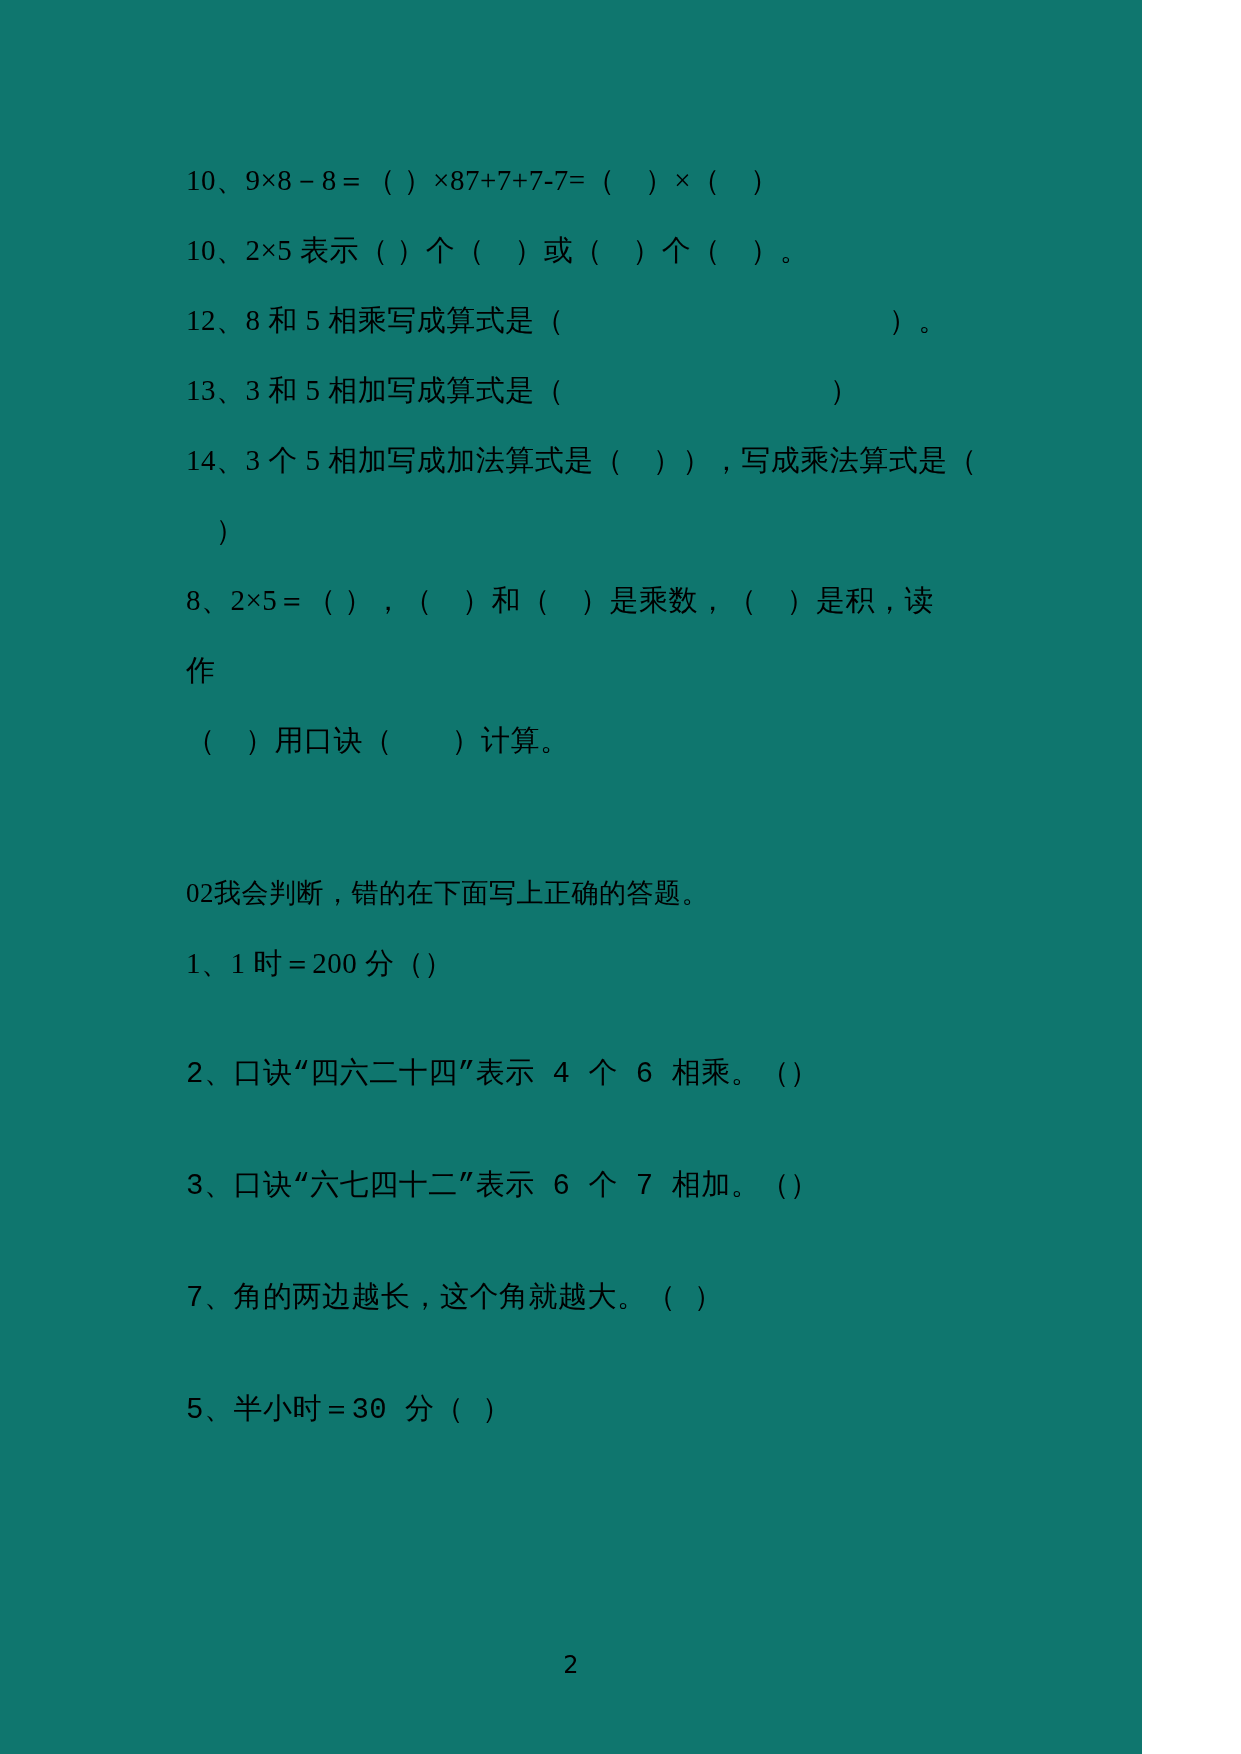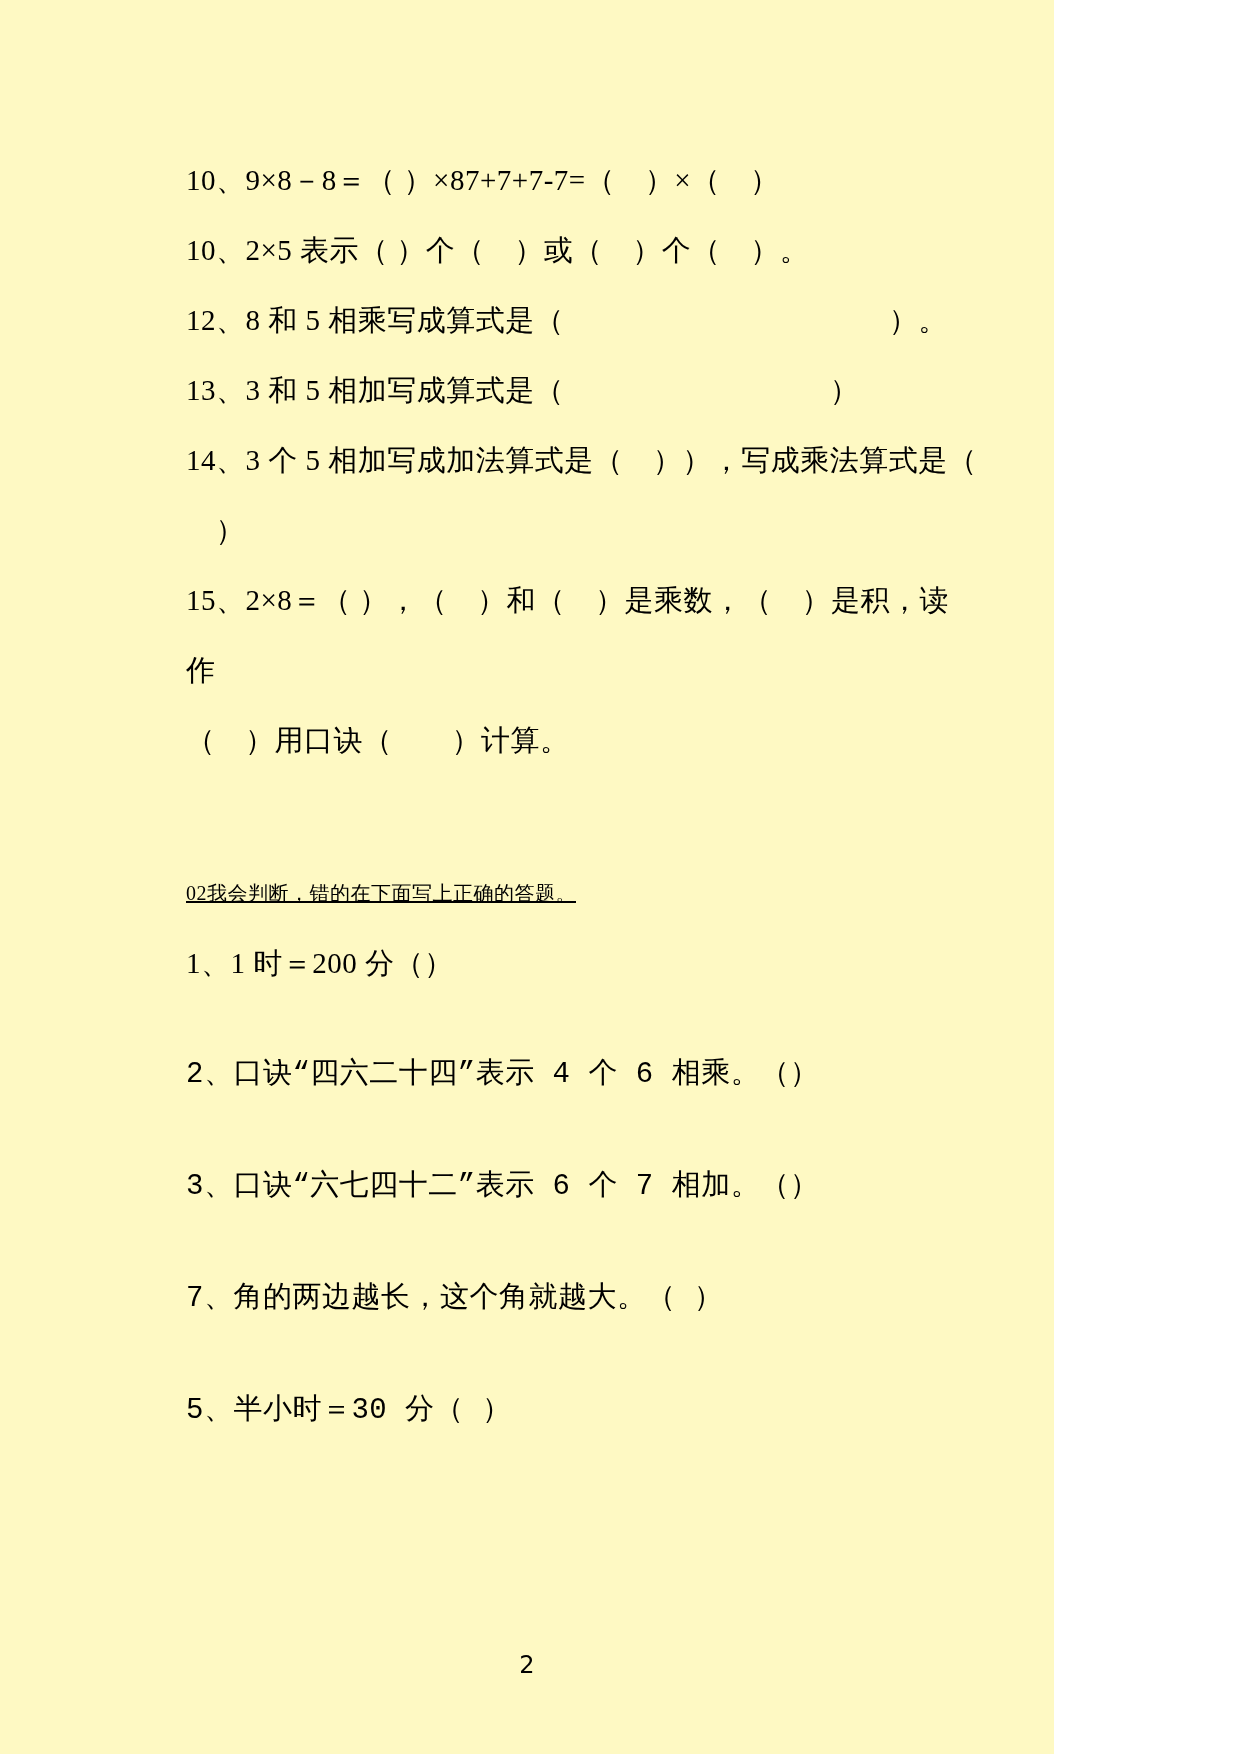--- a/index.html
+++ b/index.html
@@ -2,44 +2,43 @@
 <html><head>
 <meta charset="utf-8">
 <style>
   html, body {
     margin: 0;
     padding: 0;
     background: #ffffff;
   }
   .page {
     position: relative;
-    width: 1054px;
+    width: 1142px;
     height: 1754px;
-    background: #fef9c3;
+    background: #0f766e;
     box-sizing: border-box;
     padding: 145px 30px 0 186px;
     overflow: hidden;
     font-family: "Liberation Serif", "DejaVu Serif", serif;
     font-size: 29px;
     color: #000000;
   }
   .line {
     line-height: 70px;
     white-space: pre;
     letter-spacing: 0.5px;
   }
   .part1 .q { margin: 0; }
   .p2-head {
     margin: 83px 0 0 0;
-    font-size: 20px;
+    font-size: 27px;
     font-weight: normal;
     line-height: 70px;
     white-space: pre;
     letter-spacing: 0.5px;
-    text-decoration: underline;
   }
   .part2 .q + .q { margin-top: 42px; font-family: Liberation Mono, monospace; }
   .page-number {
     position: absolute;
     left: 0;
     right: 0;
     top: 1642px;
     text-align: center;
     font-size: 24px;
     line-height: 46px;
@@ -62,21 +61,21 @@
       <div class="line">12、8 和 5 相乘写成算式是（　　　　　　　　　　　）。</div>
     </div>
     <div class="q">
       <div class="line">13、3 和 5 相加写成算式是（　　　　　　　　　）</div>
     </div>
     <div class="q">
       <div class="line">14、3 个 5 相加写成加法算式是（　）），写成乘法算式是（</div>
       <div class="line">　）</div>
     </div>
     <div class="q">
-      <div class="line">15、2×8＝（ ），（　）和（　）是乘数，（　）是积，读</div>
+      <div class="line">8、2×5＝（ ），（　）和（　）是乘数，（　）是积，读</div>
       <div class="line">作</div>
       <div class="line">（　）用口诀（　　）计算。</div>
     </div>
   </section>
 
   <h2 class="p2-head">02我会判断，错的在下面写上正确的答题。</h2>
 
   <section class="part2">
     <div class="q">
       <div class="line">1、1 时＝200 分（）</div>

